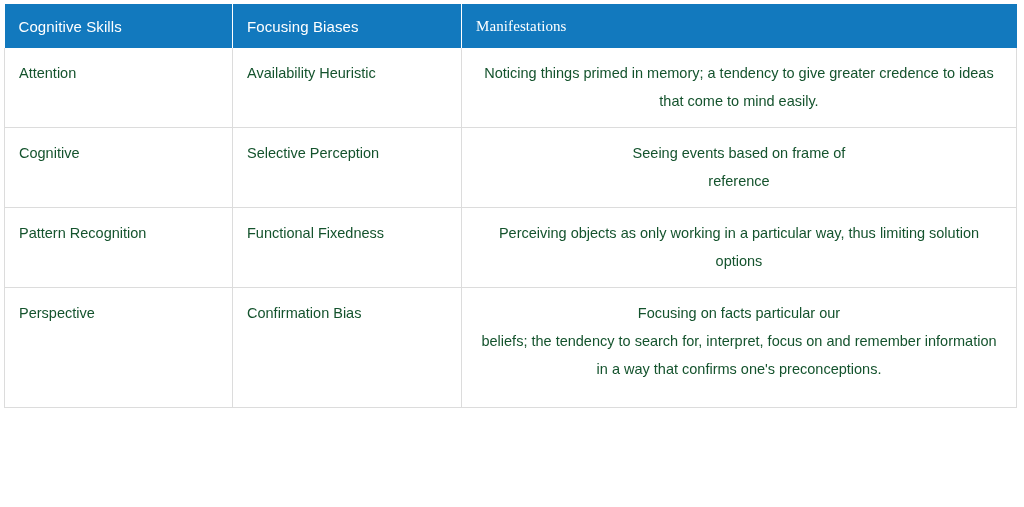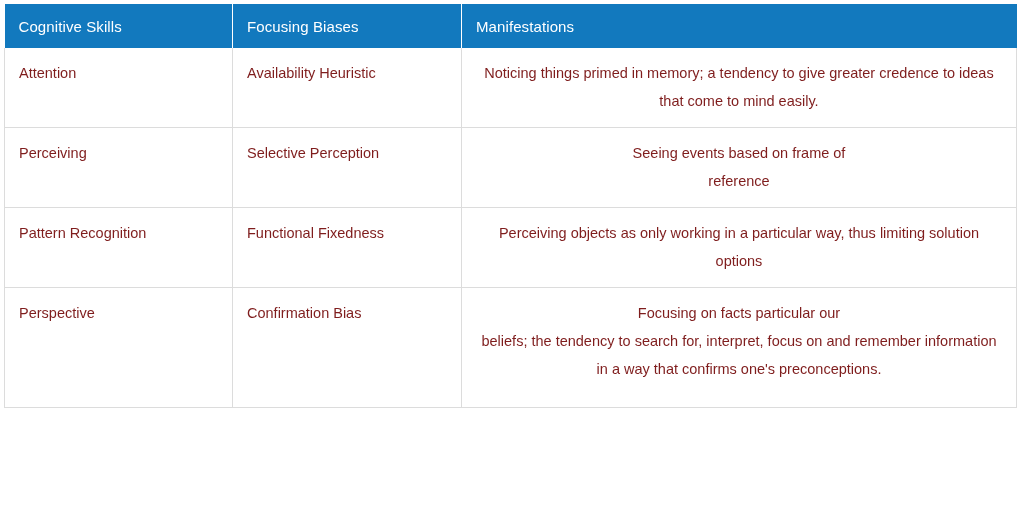--- a/index.html
+++ b/index.html
@@ -43,24 +43,25 @@
     text-align: left;
     vertical-align: middle;
     height: 44px;
     padding: 0 10px 0 14px;
     border-right: 1px solid #ffffff;
     letter-spacing: 0.1px;
     box-sizing: border-box;
   }
   thead th:last-child {
     border-right: none;
+    font-family: Liberation Serif, serif;
   }
 
   tbody td {
-    color: #7f1d1d;
+    color: #14532d;
     font-size: 14.5px;
     font-weight: 400;
     line-height: 28px;
     text-align: left;
     vertical-align: top;
     padding: 11px 14px 12px 14px;
     border-right: 1px solid #dcdcdc;
     border-bottom: 1px solid #dcdcdc;
     background: #ffffff;
     box-sizing: border-box;
@@ -107,21 +108,21 @@
 
       <tr>
         <td class="col-skill">Attention</td>
         <td class="col-bias">Availability Heuristic</td>
         <td class="col-manifestation">
           <span>Noticing things primed in memory; a tendency to give greater credence to ideas that come to mind easily.</span>
         </td>
       </tr>
 
       <tr>
-        <td class="col-skill">Perceiving</td>
+        <td class="col-skill">Cognitive</td>
         <td class="col-bias">Selective Perception</td>
         <td class="col-manifestation">
           <span>Seeing events based on frame of</span><br>
           <span>reference</span>
         </td>
       </tr>
 
       <tr>
         <td class="col-skill">Pattern Recognition</td>
         <td class="col-bias">Functional Fixedness</td>

